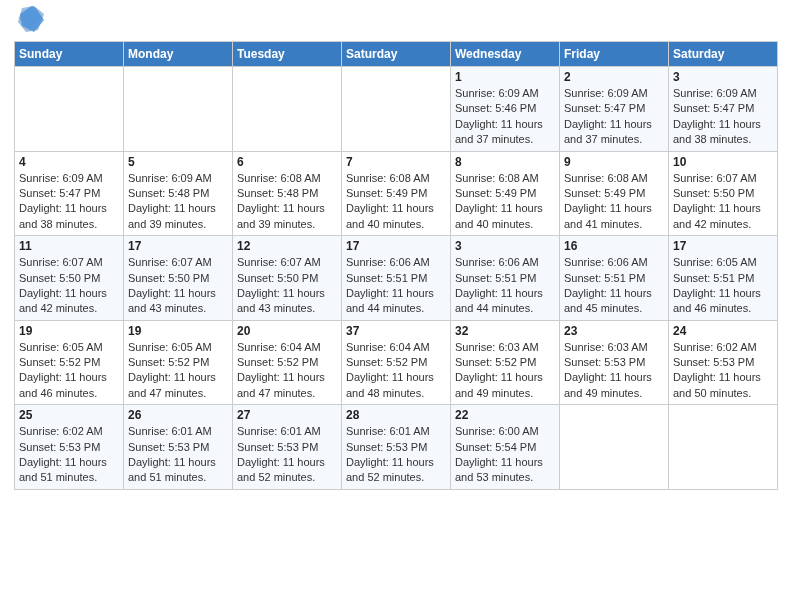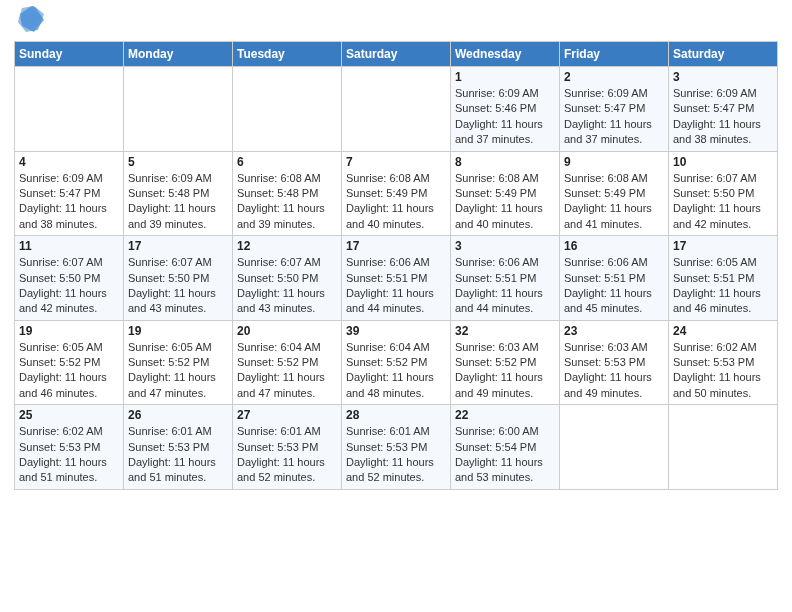--- a/index.html
+++ b/index.html
@@ -281,21 +281,21 @@
 and 47 minutes.</div>
           </td>
           <td>
             <span class="day-number">20</span>
             <div class="day-info" style="white-space: pre-line;">Sunrise: 6:04 AM
 Sunset: 5:52 PM
 Daylight: 11 hours
 and 47 minutes.</div>
           </td>
           <td>
-            <span class="day-number">39</span>
+            <span class="day-number">37</span>
             <div class="day-info" style="white-space: pre-line;">Sunrise: 6:04 AM
 Sunset: 5:52 PM
 Daylight: 11 hours
 and 48 minutes.</div>
           </td>
           <td>
             <span class="day-number">32</span>
             <div class="day-info" style="white-space: pre-line;">Sunrise: 6:03 AM
 Sunset: 5:52 PM
 Daylight: 11 hours

